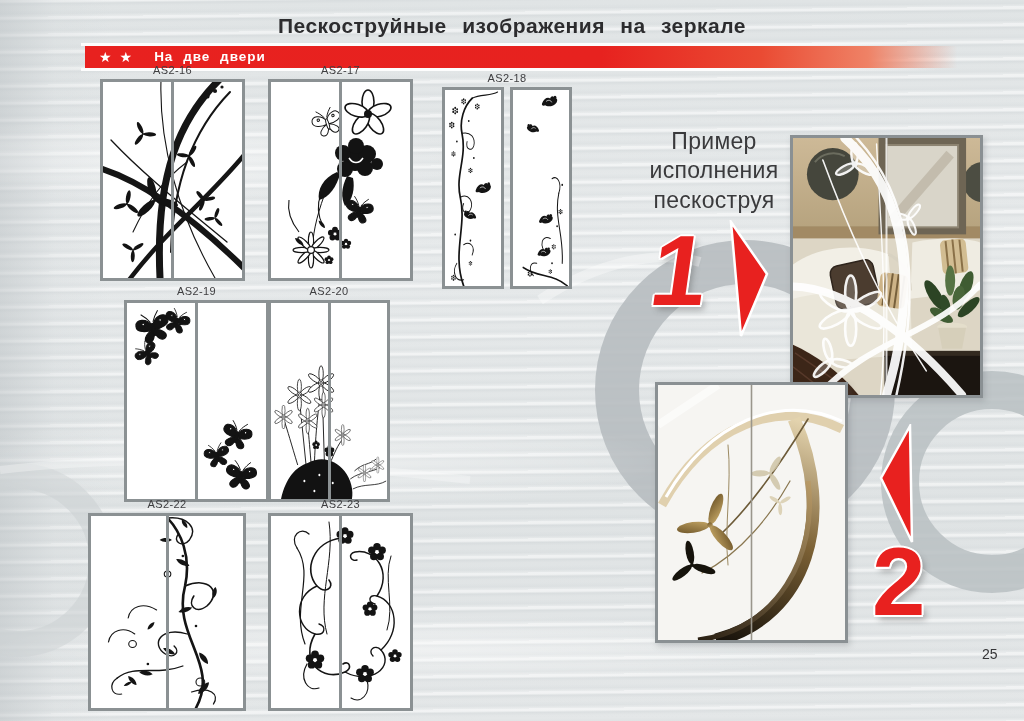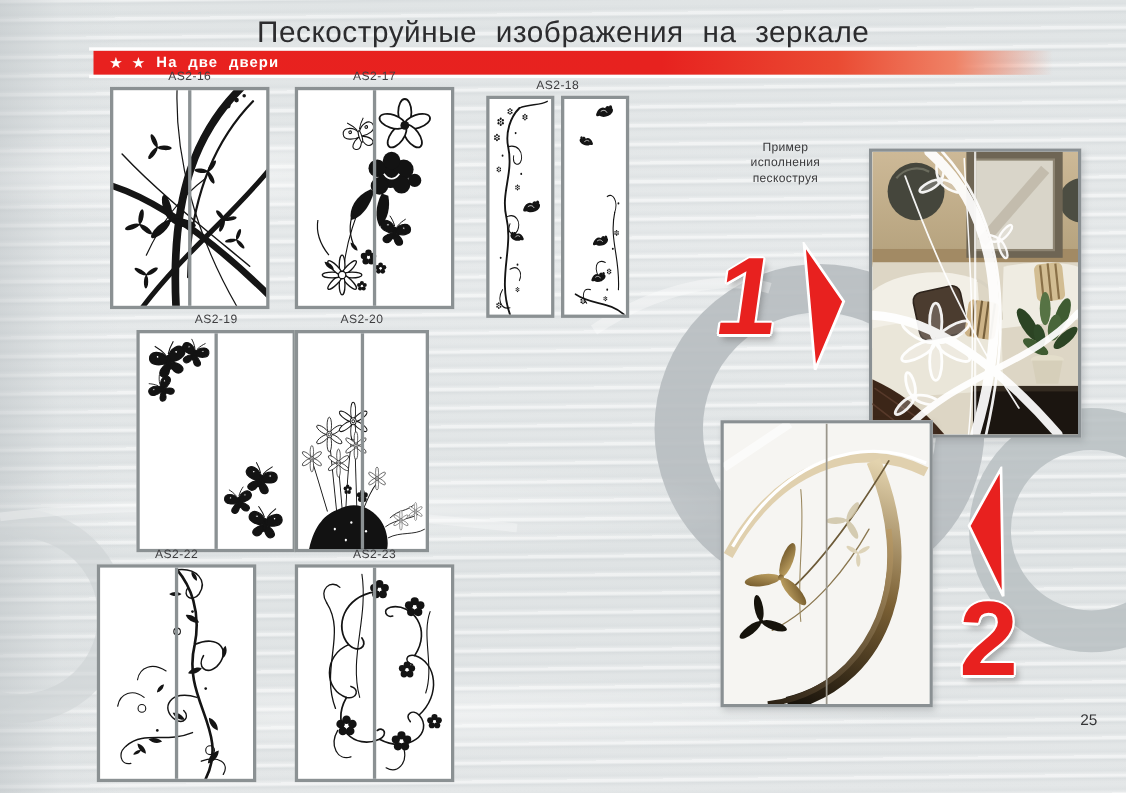--- a/index.html
+++ b/index.html
@@ -16,44 +16,44 @@
   }
   .page::after{content:"";position:absolute;inset:0;pointer-events:none;
     background:
       radial-gradient(ellipse 420px 60px at 18% 22%, rgba(255,255,255,.45), rgba(255,255,255,0) 70%),
       radial-gradient(ellipse 520px 70px at 30% 64%, rgba(255,255,255,.40), rgba(255,255,255,0) 70%),
       radial-gradient(ellipse 600px 50px at 40% 90%, rgba(255,255,255,.45), rgba(255,255,255,0) 70%);
   }
   .bg-decor{position:absolute;inset:0;z-index:0;pointer-events:none;}
   .z1{position:absolute;z-index:2;}
 
-  .title{left:0;right:0;top:14px;text-align:center;font-size:27px;color:#2c2c2e;
-    letter-spacing:.5px;word-spacing:9px;}
+  .title{left:0;right:0;top:14px;text-align:center;font-size:21px;color:#2c2c2e;
+    letter-spacing:.5px;word-spacing:9px;font-weight:bold;}
   .banner{left:85px;top:46px;width:890px;height:22px;
     background:linear-gradient(to right,#e8211f 0%,#e7221f 58%,#ea4b33 76%,#ef8266 88%,rgba(240,131,106,0) 98%);
     display:flex;align-items:center;}
   .banner::before,.banner::after{content:"";position:absolute;left:-4px;right:0;height:3px;
     background:linear-gradient(to right,#fdfdfd 0%,#fdfdfd 72%,rgba(253,253,253,0) 96%);}
   .banner::before{top:-3px;} .banner::after{bottom:-3px;}
   .banner .star{color:#fff;font-size:14px;line-height:22px;margin-left:14px;}
   .banner .star + .star{margin-left:8px;}
   .banner .banner-label{color:#fff;font-size:13.5px;font-weight:bold;letter-spacing:1px;
-    word-spacing:5px;margin-left:10px;line-height:22px;}
+    word-spacing:5px;margin-left:22px;line-height:22px;}
 
   .thumb{position:absolute;z-index:2;}
   .thumb-label{text-align:center;font-size:11px;color:#3e3e40;letter-spacing:.4px;height:15px;}
   .frame{position:relative;border:3px solid #8b9193;background:#fff;}
   .frame svg{position:absolute;inset:0;width:100%;height:100%;}
   .divider{position:absolute;left:50%;top:0;bottom:0;width:3px;margin-left:-1.5px;background:#8b9193;z-index:3;}
   .frame-split{display:flex;}
   .frame-split .panel{position:relative;border:3px solid #8b9193;background:#fff;flex:1;}
   .frame-split .panel + .panel{margin-left:6px;}
   .frame-split .panel svg{position:absolute;inset:0;width:100%;height:100%;}
 
-  .caption{left:640px;top:127px;width:148px;text-align:center;font-size:11px;line-height:1.28;
+  .caption{left:640px;top:127px;width:148px;text-align:center;font-size:23px;line-height:1.28;
     color:#3a3a3c;letter-spacing:.3px;}
   .stepnum{color:#e8211f;font-weight:bold;line-height:.92;z-index:3;
     text-shadow:-2px 0 #fff,2px 0 #fff,0 -2px #fff,0 2px #fff,
       -1.5px -1.5px #fff,1.5px -1.5px #fff,-1.5px 1.5px #fff,1.5px 1.5px #fff,
       4px 5px 6px rgba(60,60,60,.35);}
   .stepnum.n1{left:652px;top:224px;font-size:100px;transform:skewX(-8deg);}
   .stepnum.n2{left:872px;top:538px;font-size:96px;}
   .arrow{z-index:3;}
   .photo{border:3px solid #8a9093;background:#fff;z-index:2;box-shadow:2px 3px 6px rgba(90,95,98,.25);}
   .photo svg{display:block;}
@@ -378,21 +378,21 @@
       <g fill="#fff" stroke="#141414" stroke-width=".7">
         <use href="#narc" transform="translate(112,170) scale(.6)"></use>
         <use href="#narc" transform="translate(128,162) scale(.55)"></use>
       </g>
     </svg>
     <div class="divider"></div>
   </div>
 </div>
 
 
-<div class="thumb" style="left:88px;top:498px;width:145px;">
+<div class="thumb" style="left:88px;top:498px;width:158px;">
   <div class="thumb-label">AS2-22</div>
   <div class="frame" style="height:192px;">
     <svg viewBox="0 0 139 192" preserveAspectRatio="none">
       <g stroke="#141414" fill="none" stroke-linecap="round">
         <path d="M96,192 C118,148 74,120 86,70 C92,40 82,16 70,2" stroke-width="2.4"></path>
         <path d="M86,70 C108,60 120,76 106,90 C96,98 88,90 94,80" stroke-width="1.5"></path>
         <path d="M88,118 C64,110 54,128 68,138 C76,143 82,136 76,130" stroke-width="1.3"></path>
         <path d="M84,150 C60,160 40,148 24,162" stroke-width="1.3"></path>
         <path d="M24,162 C16,168 18,180 28,178" stroke-width="1.1"></path>
         <path d="M70,2 C88,0 98,12 90,24 C84,32 74,26 80,18" stroke-width="1.3"></path>

